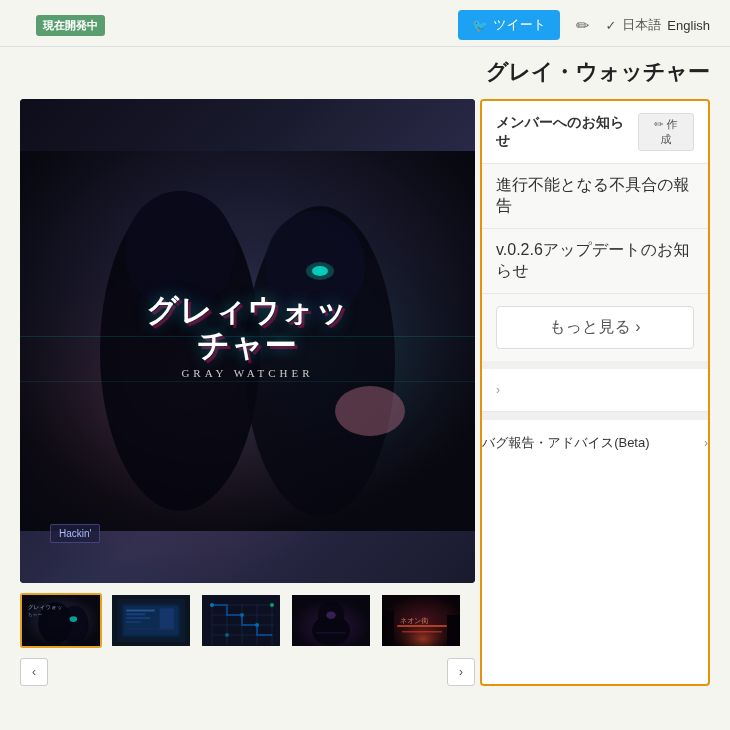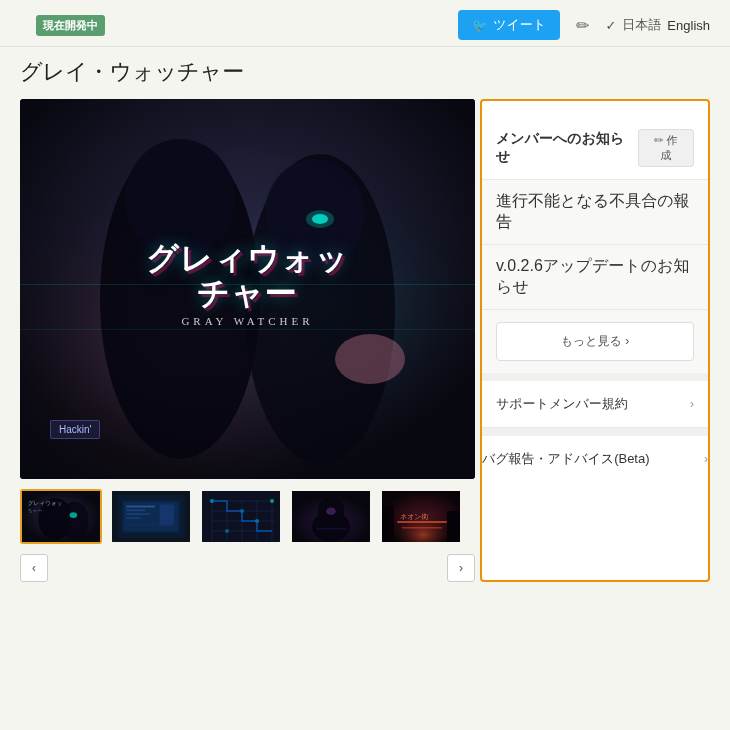--- a/index.html
+++ b/index.html
@@ -76,41 +76,42 @@
       color: #555;
     }
 
     
     .title-bar {
       background: #f5f5f0;
       padding: 10px 20px 12px 20px;
     }
     .page-title {
       font-size: 22px;
-      font-weight: normal;
+      font-weight: bold;
       color: #222;
+      text-align: right;
     }
 
     
     .main-content {
       display: flex;
       gap: 0;
       padding: 0 20px 20px 20px;
     }
 
     
     .left-section {
       flex: 1;
       min-width: 0;
     }
 
     
     .main-image-container {
       width: 455px;
-      height: 380px;
+      height: 484px;
       background: #1a1a2e;
       border-radius: 4px;
       overflow: hidden;
       position: relative;
     }
     .main-image-bg {
       width: 100%;
       height: 100%;
       background: linear-gradient(135deg, #0d0d1a 0%, #1a1a2e 30%, #2d2d4e 60%, #1a1a2e 100%);
       position: relative;
@@ -234,21 +235,20 @@
       border: 2px solid #e8920a;
       border-radius: 4px;
       background: white;
       overflow: hidden;
     }
 
     
     .notices-section {
       background: white;
       padding: 0;
-      margin-top: 16px;
     }
     .notices-header {
       display: flex;
       align-items: center;
       justify-content: space-between;
       padding: 12px 14px;
     }
     .notices-title {
       font-size: 14px;
       font-weight: bold;
@@ -287,21 +287,21 @@
       background: #f8f8f6;
     }
     .more-btn {
       display: block;
       width: 100%;
       padding: 10px;
       background: white;
       border: 1px solid #ddd;
       border-radius: 4px;
       text-align: center;
-      font-size: 12px;
+      font-size: 16px;
       color: #555;
       cursor: pointer;
     }
 
     
     .section-divider {
       height: 8px;
       background: #f0f0ee;
     }
 
@@ -549,21 +549,20 @@
       </div>
       <div class="more-btn-container">
         <button class="more-btn">もっと見る ›</button>
       </div>
     </div>
 
     <div class="section-divider"></div>
 
     <div class="support-section">
       <div class="support-item">
-        <span>サポートメンバー規約</span>
         <span class="chevron-right">›</span>
       </div>
     </div>
 
     <div class="section-divider"></div>
 
     <div class="bug-section">
       <div class="bug-item">
         <span>バグ報告・アドバイス(Beta)</span>
         <span class="chevron-right">›</span>

